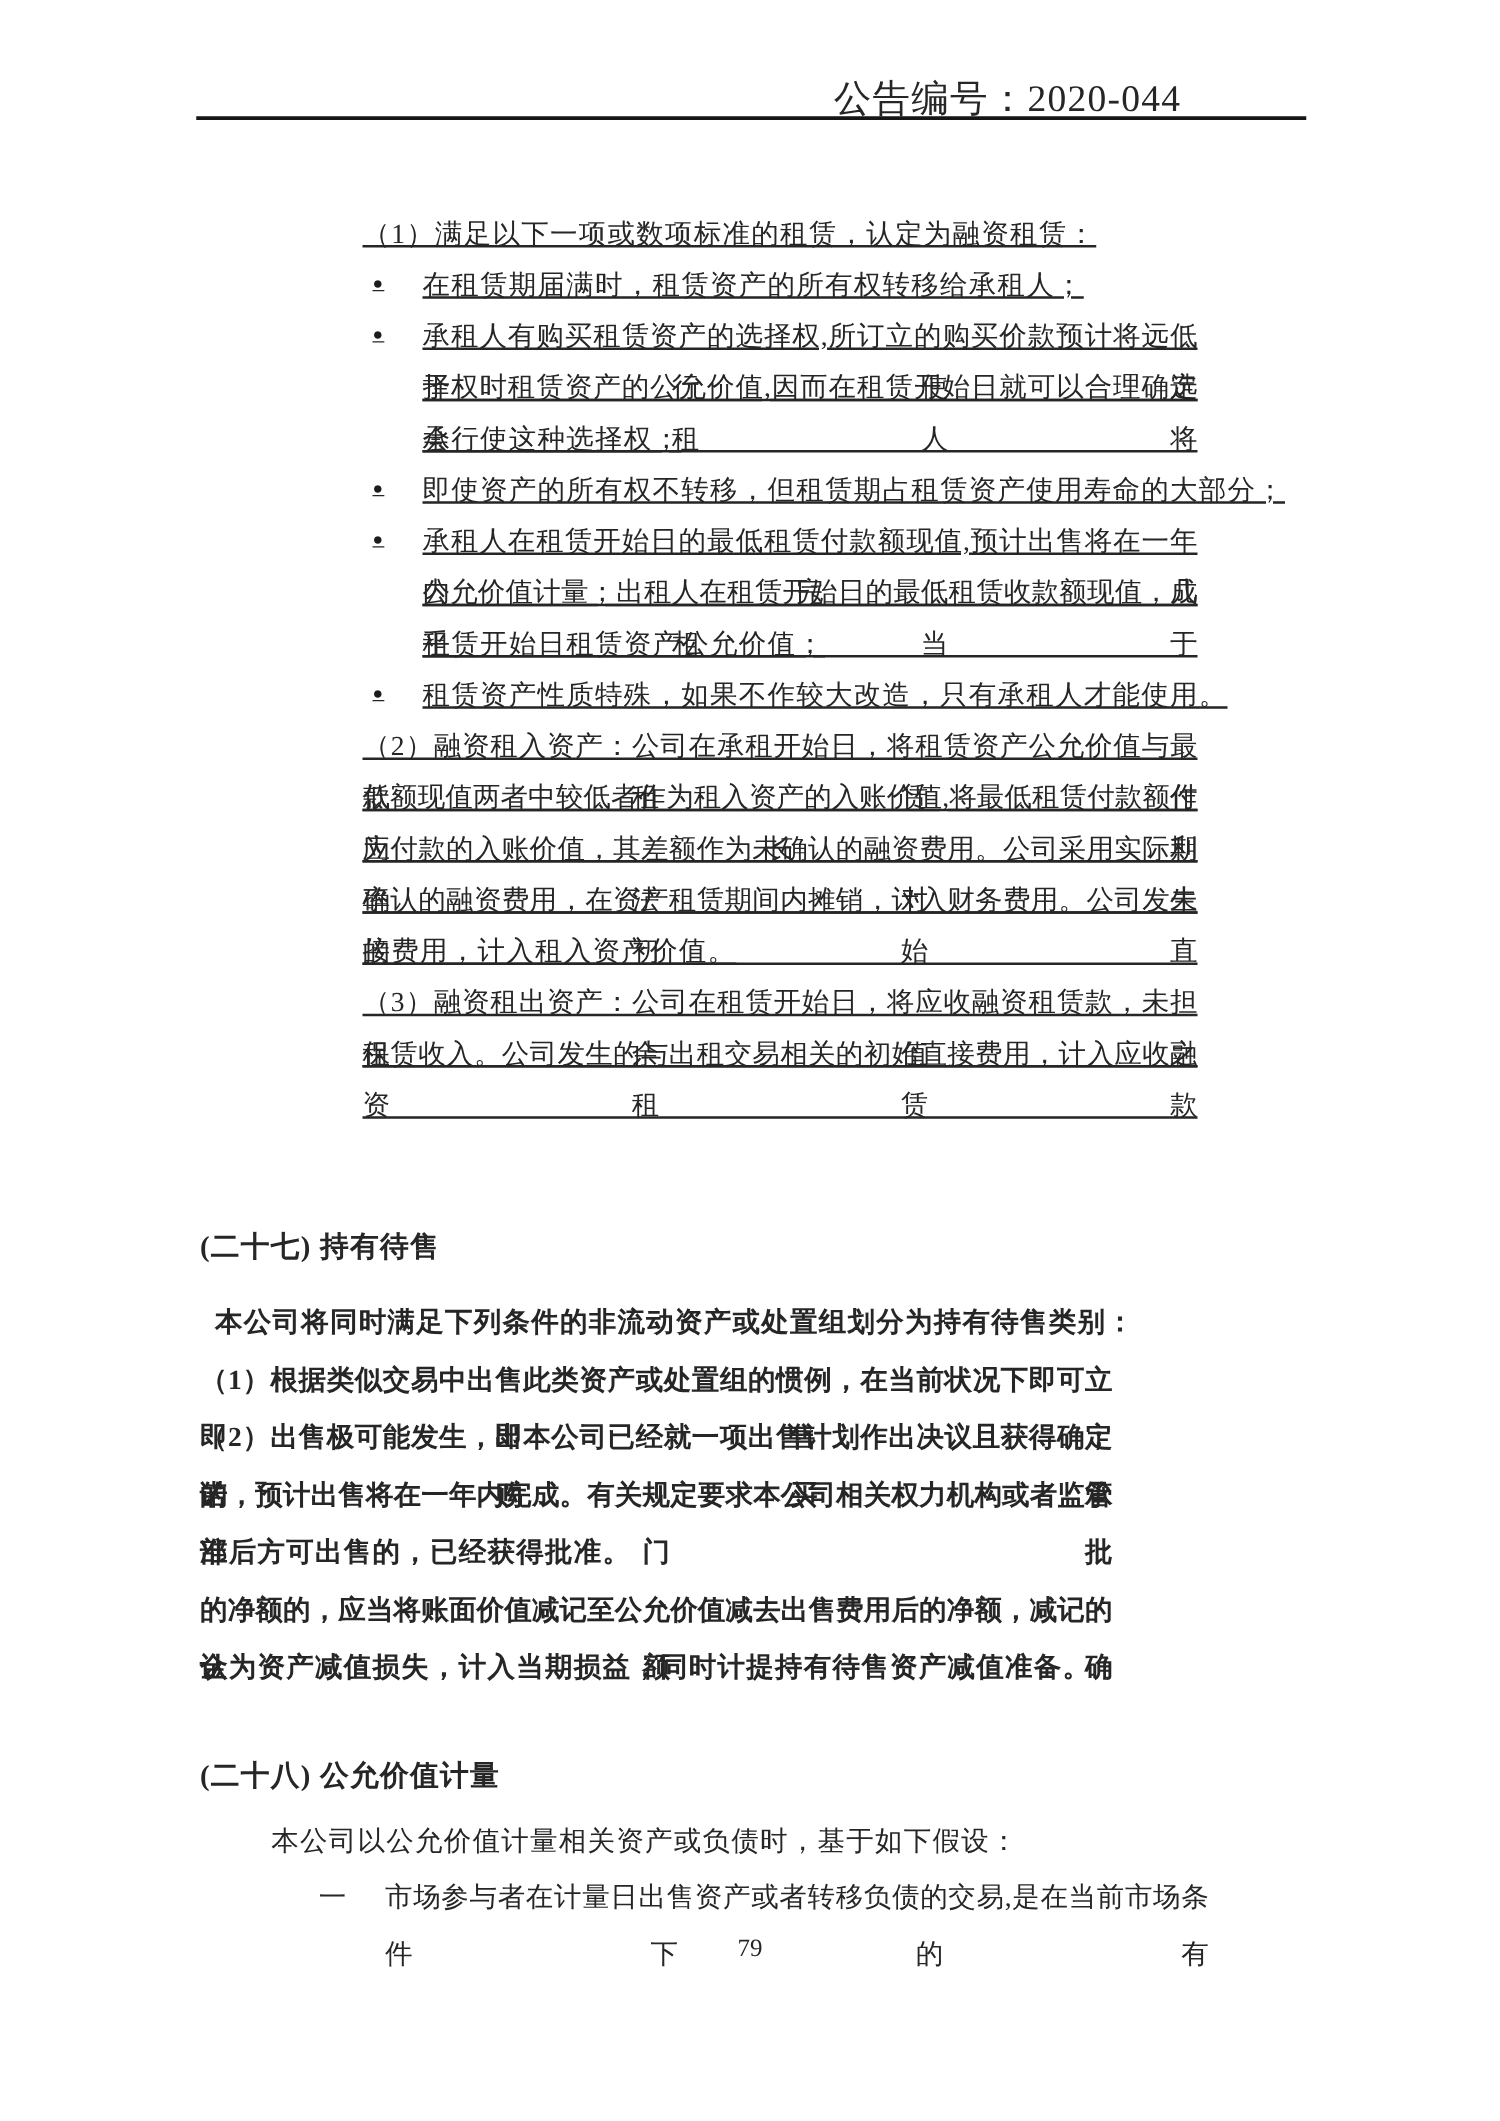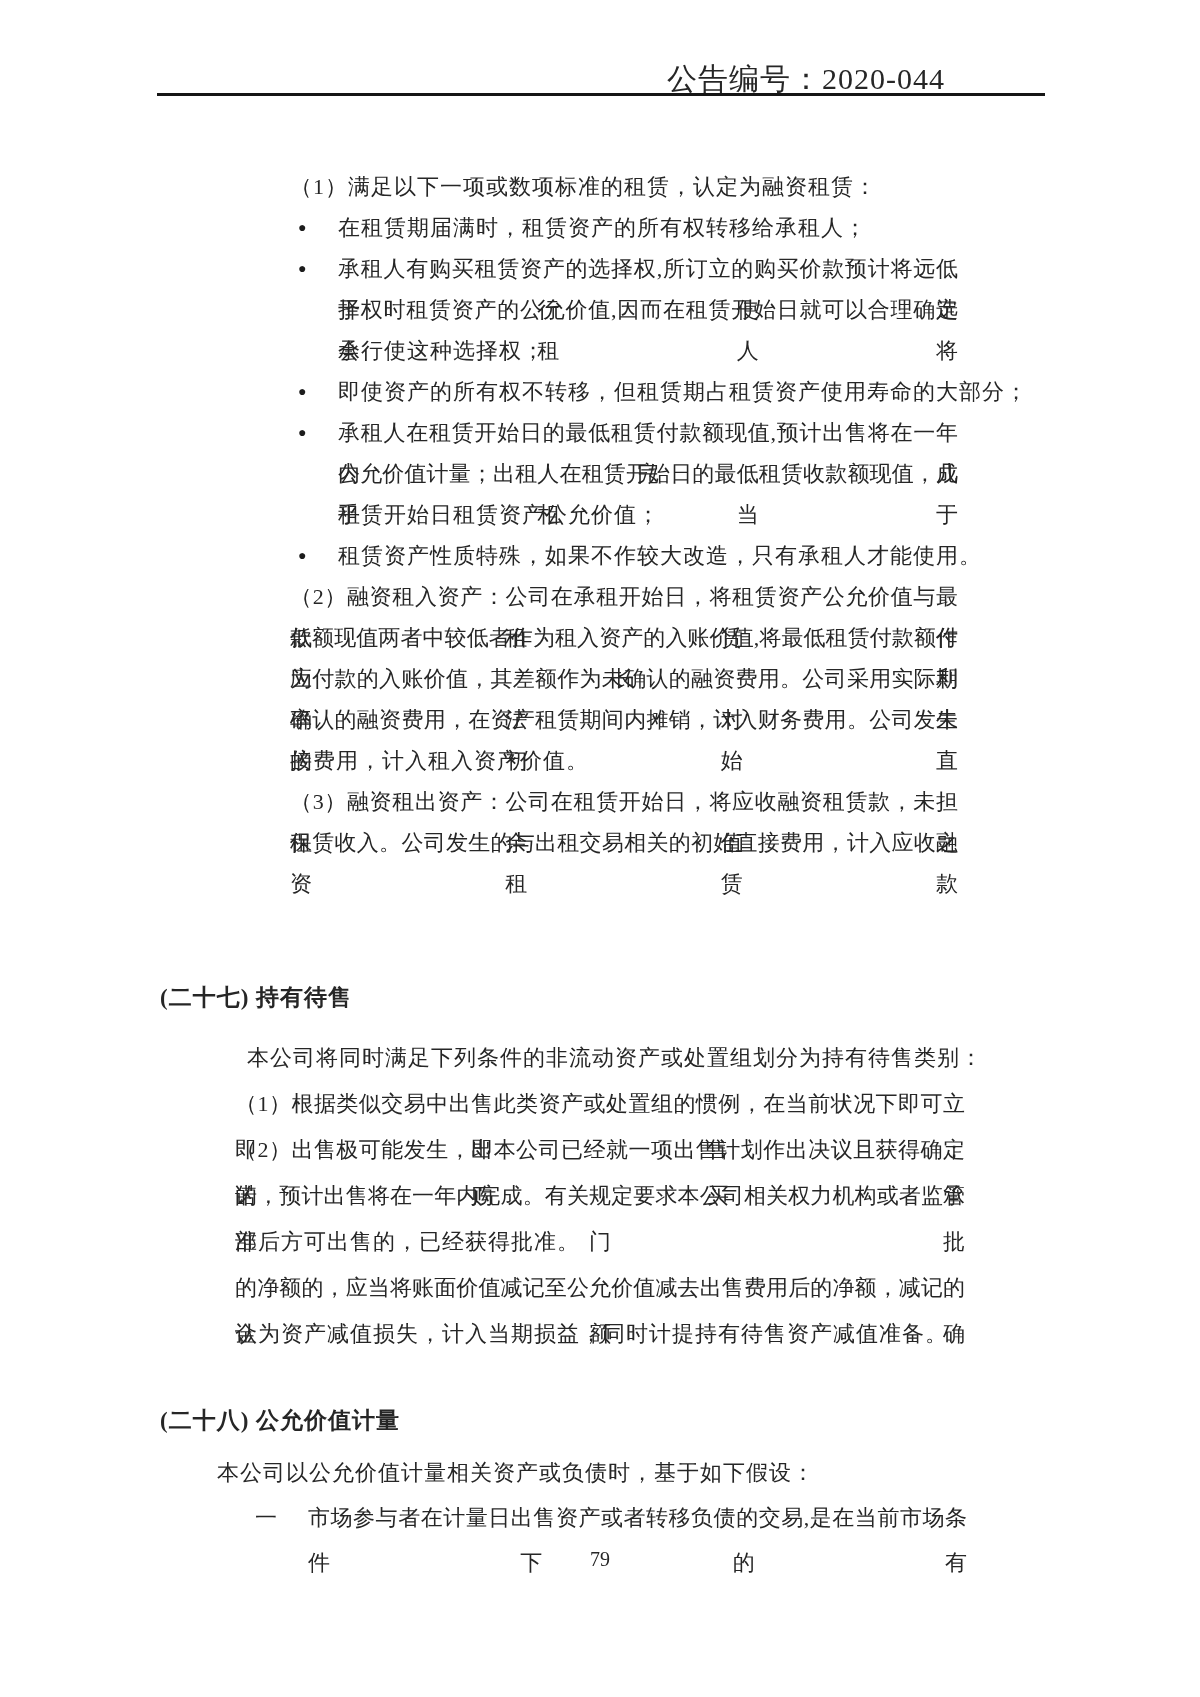--- a/index.html
+++ b/index.html
@@ -6,32 +6,32 @@
   body{
     width:1200px;height:1697px;position:relative;background:#ffffff;
     font-family:"Liberation Serif","DejaVu Serif",serif;
     color:#262626;overflow:hidden;
   }
   .page{position:absolute;inset:0;}
   
   .doc-number{position:absolute;top:59px;right:255px;font-size:30px;letter-spacing:1px;}
   .header-rule{position:absolute;top:93px;left:157px;width:888px;height:3px;background:#161616;}
   
-  .top-block{position:absolute;left:290px;top:166px;width:668px;font-size:22px;letter-spacing:1px;}
+  .top-block{position:absolute;left:290px;top:166px;width:668px;font-size:22px;letter-spacing:1px;text-decoration:underline;}
   .top-block .line{line-height:41px;height:41px;white-space:nowrap;}
   .line.full{white-space:normal;text-align:justify;text-align-last:justify;letter-spacing:0;}
   .bullet{display:flex;}
   .bullet-marker{flex:0 0 40px;padding-left:8px;font-size:14px;line-height:41px;color:#1c1c1c;}
   .bullet-body{flex:1;min-width:0;}
   
   .section{position:absolute;left:160px;width:810px;}
   .sec27{top:983px;}
   .sec28{top:1406px;}
   .section-heading{font-size:23px;font-weight:bold;letter-spacing:1px;line-height:30px;}
-  .sec27-body{margin-left:75px;margin-top:22px;width:730px;font-size:22px;letter-spacing:1px;}
+  .sec27-body{margin-top:22px;width:730px;font-size:22px;letter-spacing:1px;font-weight:bold;}
   .sec27-body .line{line-height:46px;height:46px;white-space:nowrap;}
   .sec27-body .line.full{white-space:normal;}
   .indent{ text-indent:12px; }
   .sec28-intro{margin-left:57px;margin-top:14px;font-size:22px;letter-spacing:1px;line-height:45px;height:45px;}
   .dash-row{margin-left:95px;width:712px;display:flex;font-size:22px;letter-spacing:1px;line-height:45px;}
   .dash-marker{flex:0 0 53px;}
   .dash-text{flex:1;text-align:justify;text-align-last:justify;letter-spacing:0;}
   
   .page-number{position:absolute;top:1548px;left:0;width:100%;text-align:center;font-size:20px;}
 </style>

